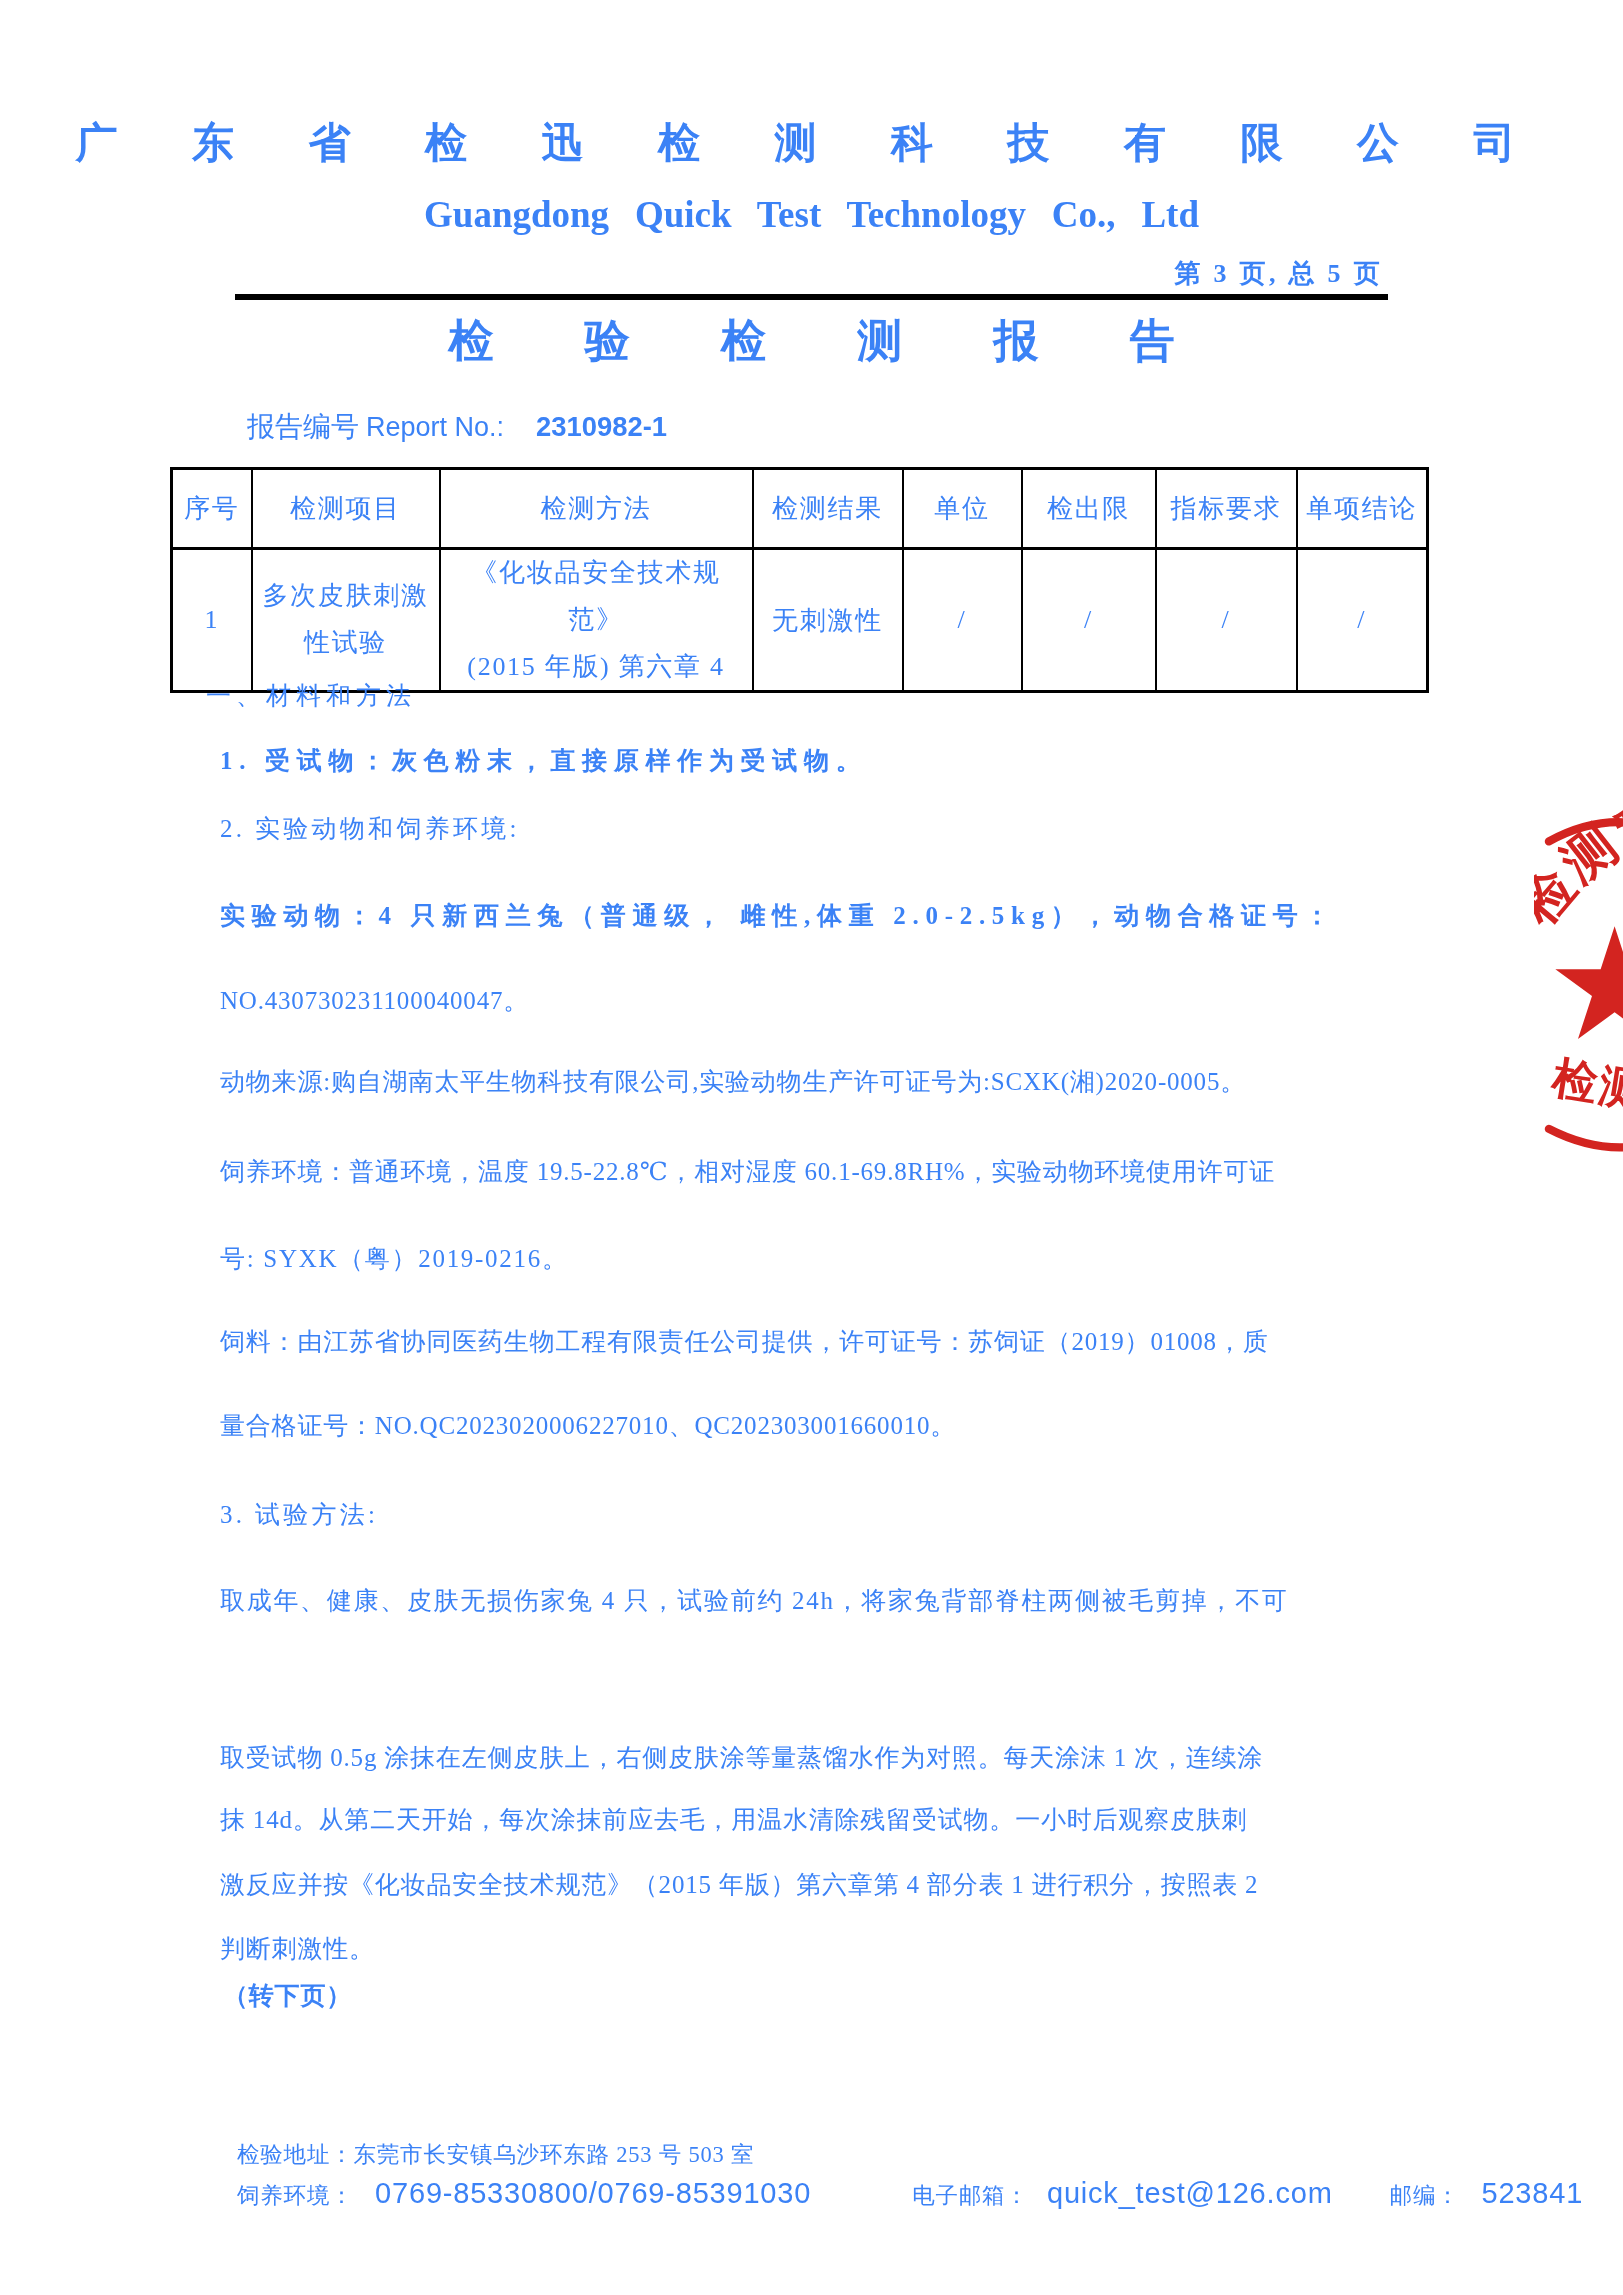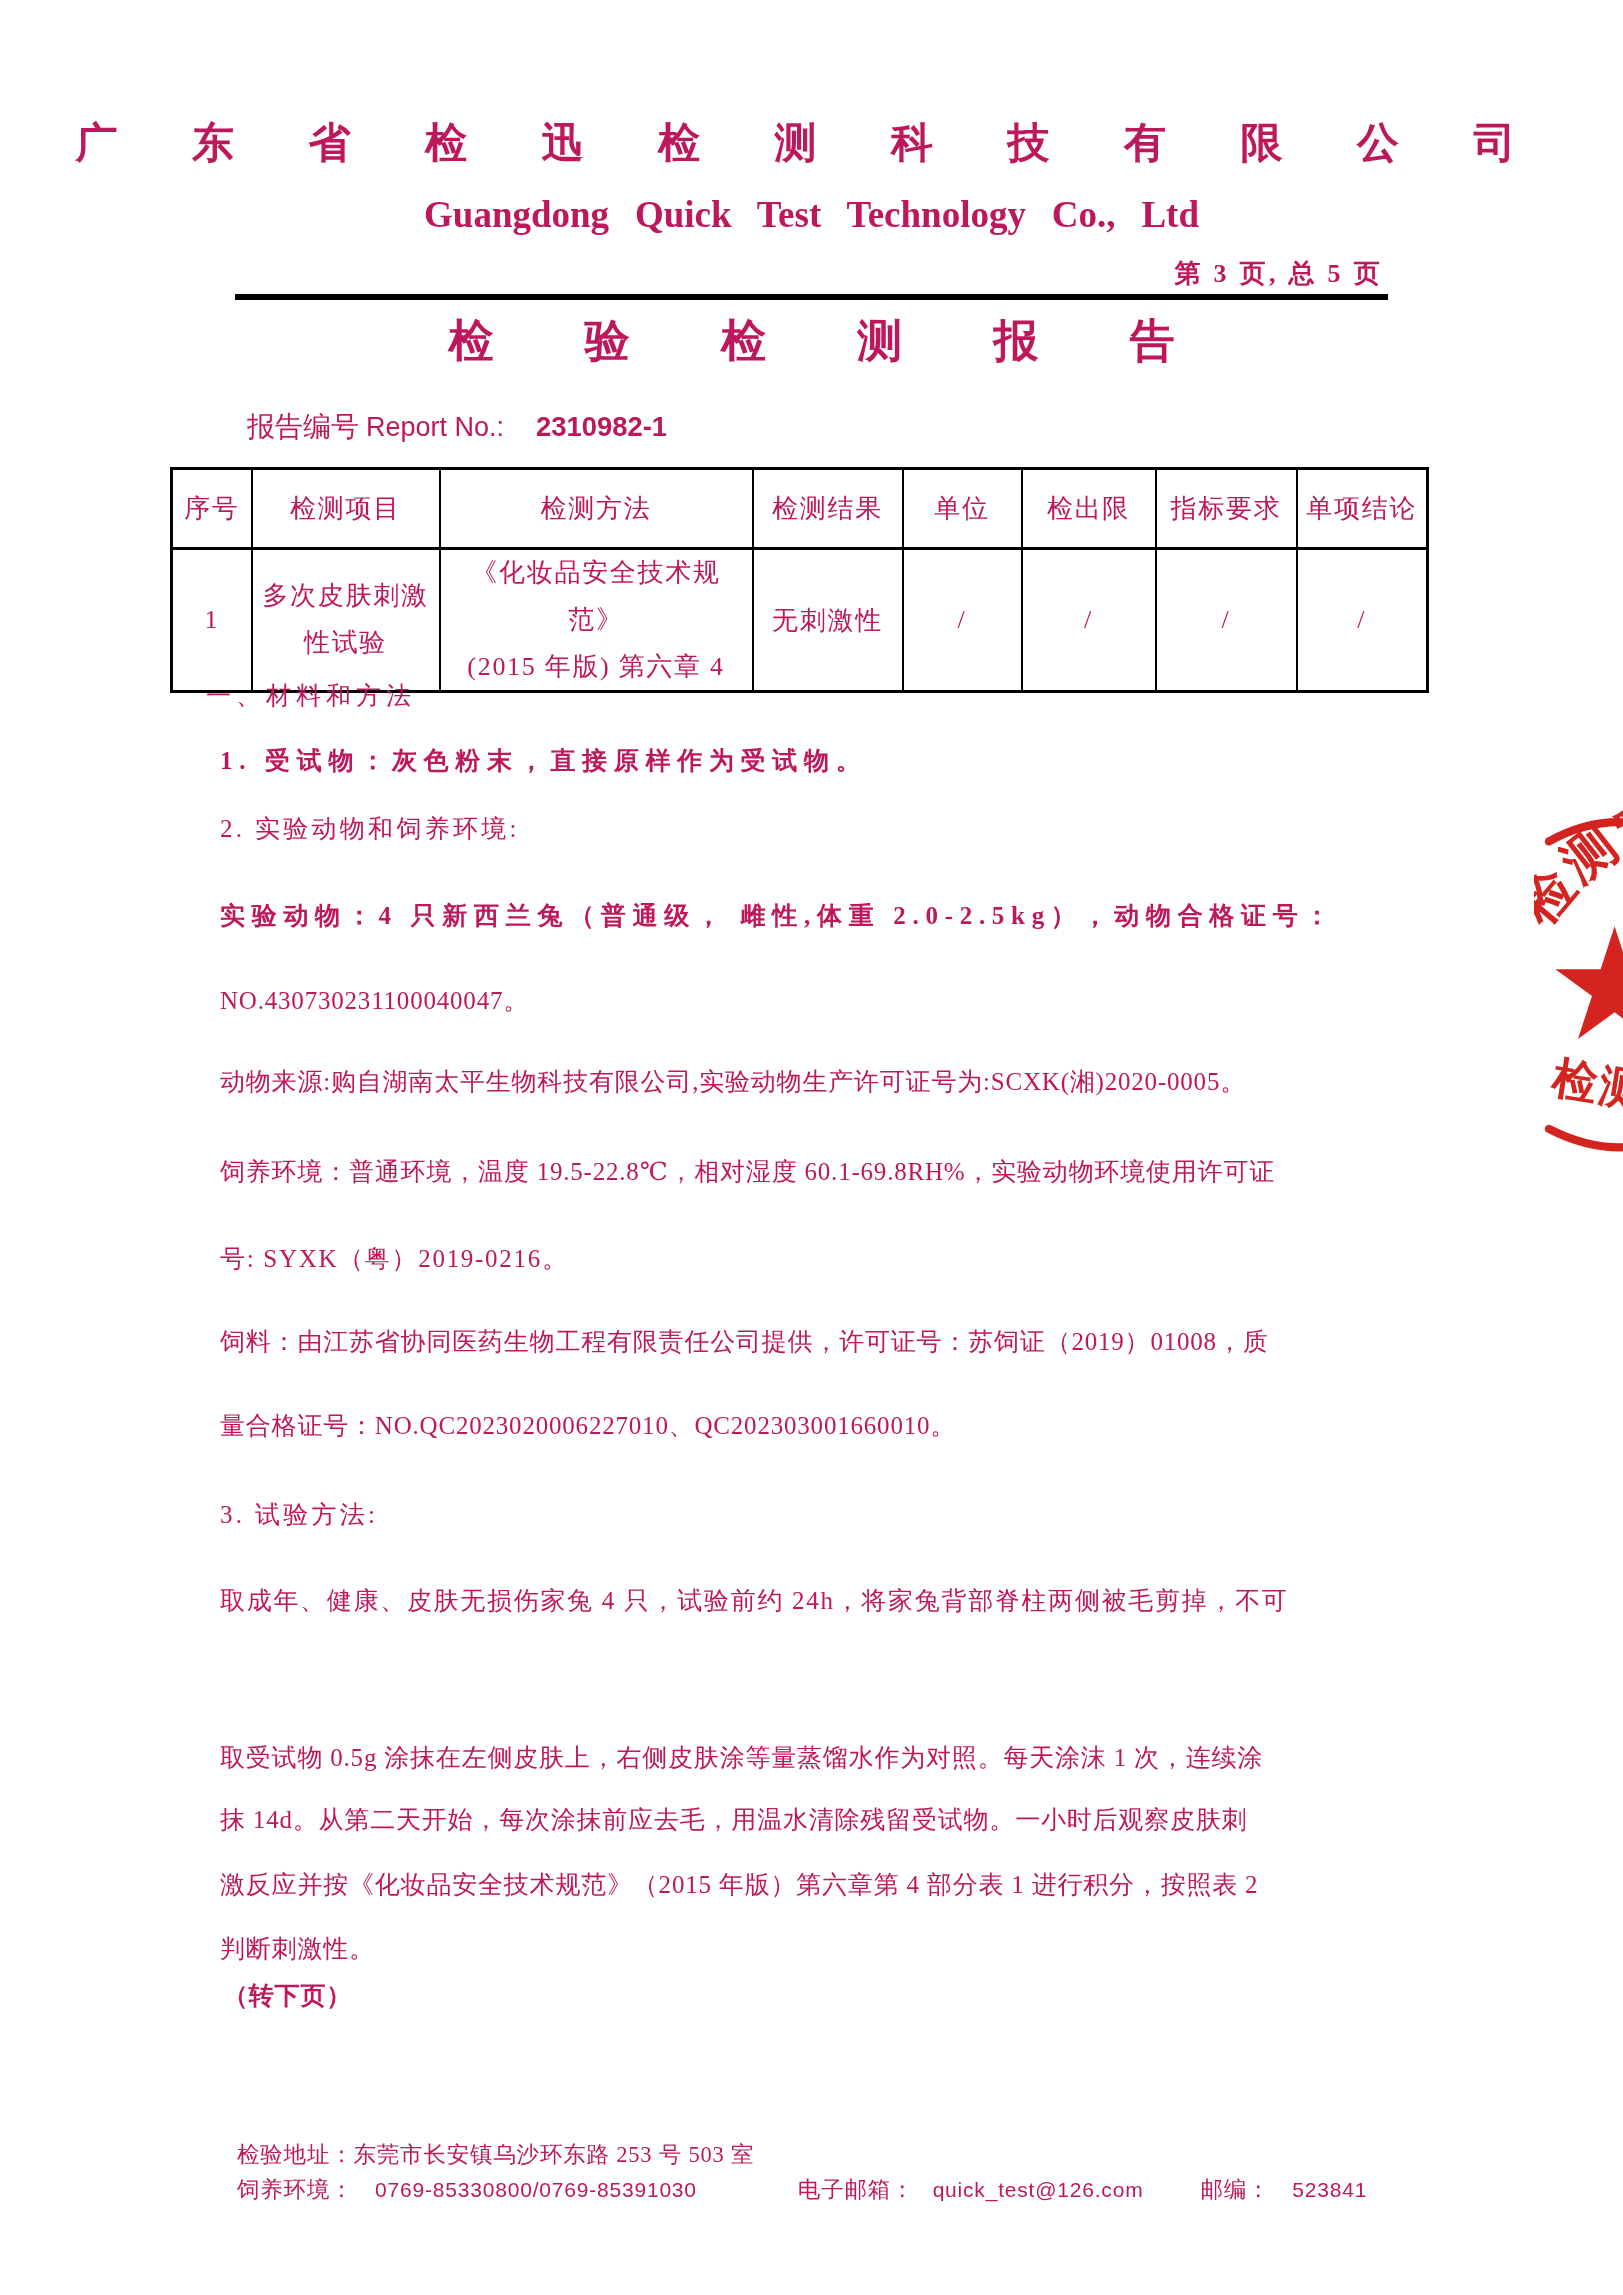--- a/index.html
+++ b/index.html
@@ -2,21 +2,21 @@
 <html style="font-size:13.3px"><head>
 <meta charset="utf-8">
 <style>
   html,body{margin:0;padding:0;background:#e8e8e8;}
   .page{
     position:relative;
     width:1623px;height:2295px;
     background:#ffffff;
     overflow:hidden;
     font-family:"Liberation Serif","DejaVu Serif",serif;
-    color:#be185d;
+    color:#3b82f6;
   }
   
   .company-cn{
     position:absolute;top:115px;left:0;width:100%;
     text-align:center;font-size:42px;font-weight:bold;
     letter-spacing:32px;white-space:nowrap;
   }
   .company-en{
     position:absolute;top:193px;left:0;width:100%;
     text-align:center;font-size:37px;font-weight:bold;
@@ -59,21 +59,21 @@
   .method-cell div{line-height:1.8;}
   
   .bl{position:absolute;font-size:25px;line-height:1.25;white-space:nowrap;letter-spacing:0.8px;}
   .ls8{letter-spacing:6.7px;font-weight:bold;}
   .ls6{letter-spacing:5px;}
   .ls4{letter-spacing:3.3px;}
   .ls2{letter-spacing:1.7px;text-align:center;}
   .bold{font-weight:bold;}
   
   .fl{position:absolute;font-size:22.5px;line-height:1.2;white-space:nowrap;letter-spacing:0.8px;}
-  .fl .sans{font-family:"Liberation Sans","DejaVu Sans",sans-serif;font-size:21px;}
+  .fl .sans{font-family:"Liberation Sans","DejaVu Sans",sans-serif;font-size:29px;}
   .gap-a{margin-left:21.6px;}
   .gap-b{margin-left:101px;}
   .gap-c{margin-left:18.3px;}
   .gap-d{margin-left:57px;}
   .gap-e{margin-left:22px;}
   
   .stamp-svg{position:absolute;left:1534px;top:803px;width:349px;height:366px;}
 </style>
 </head>
 <body>

